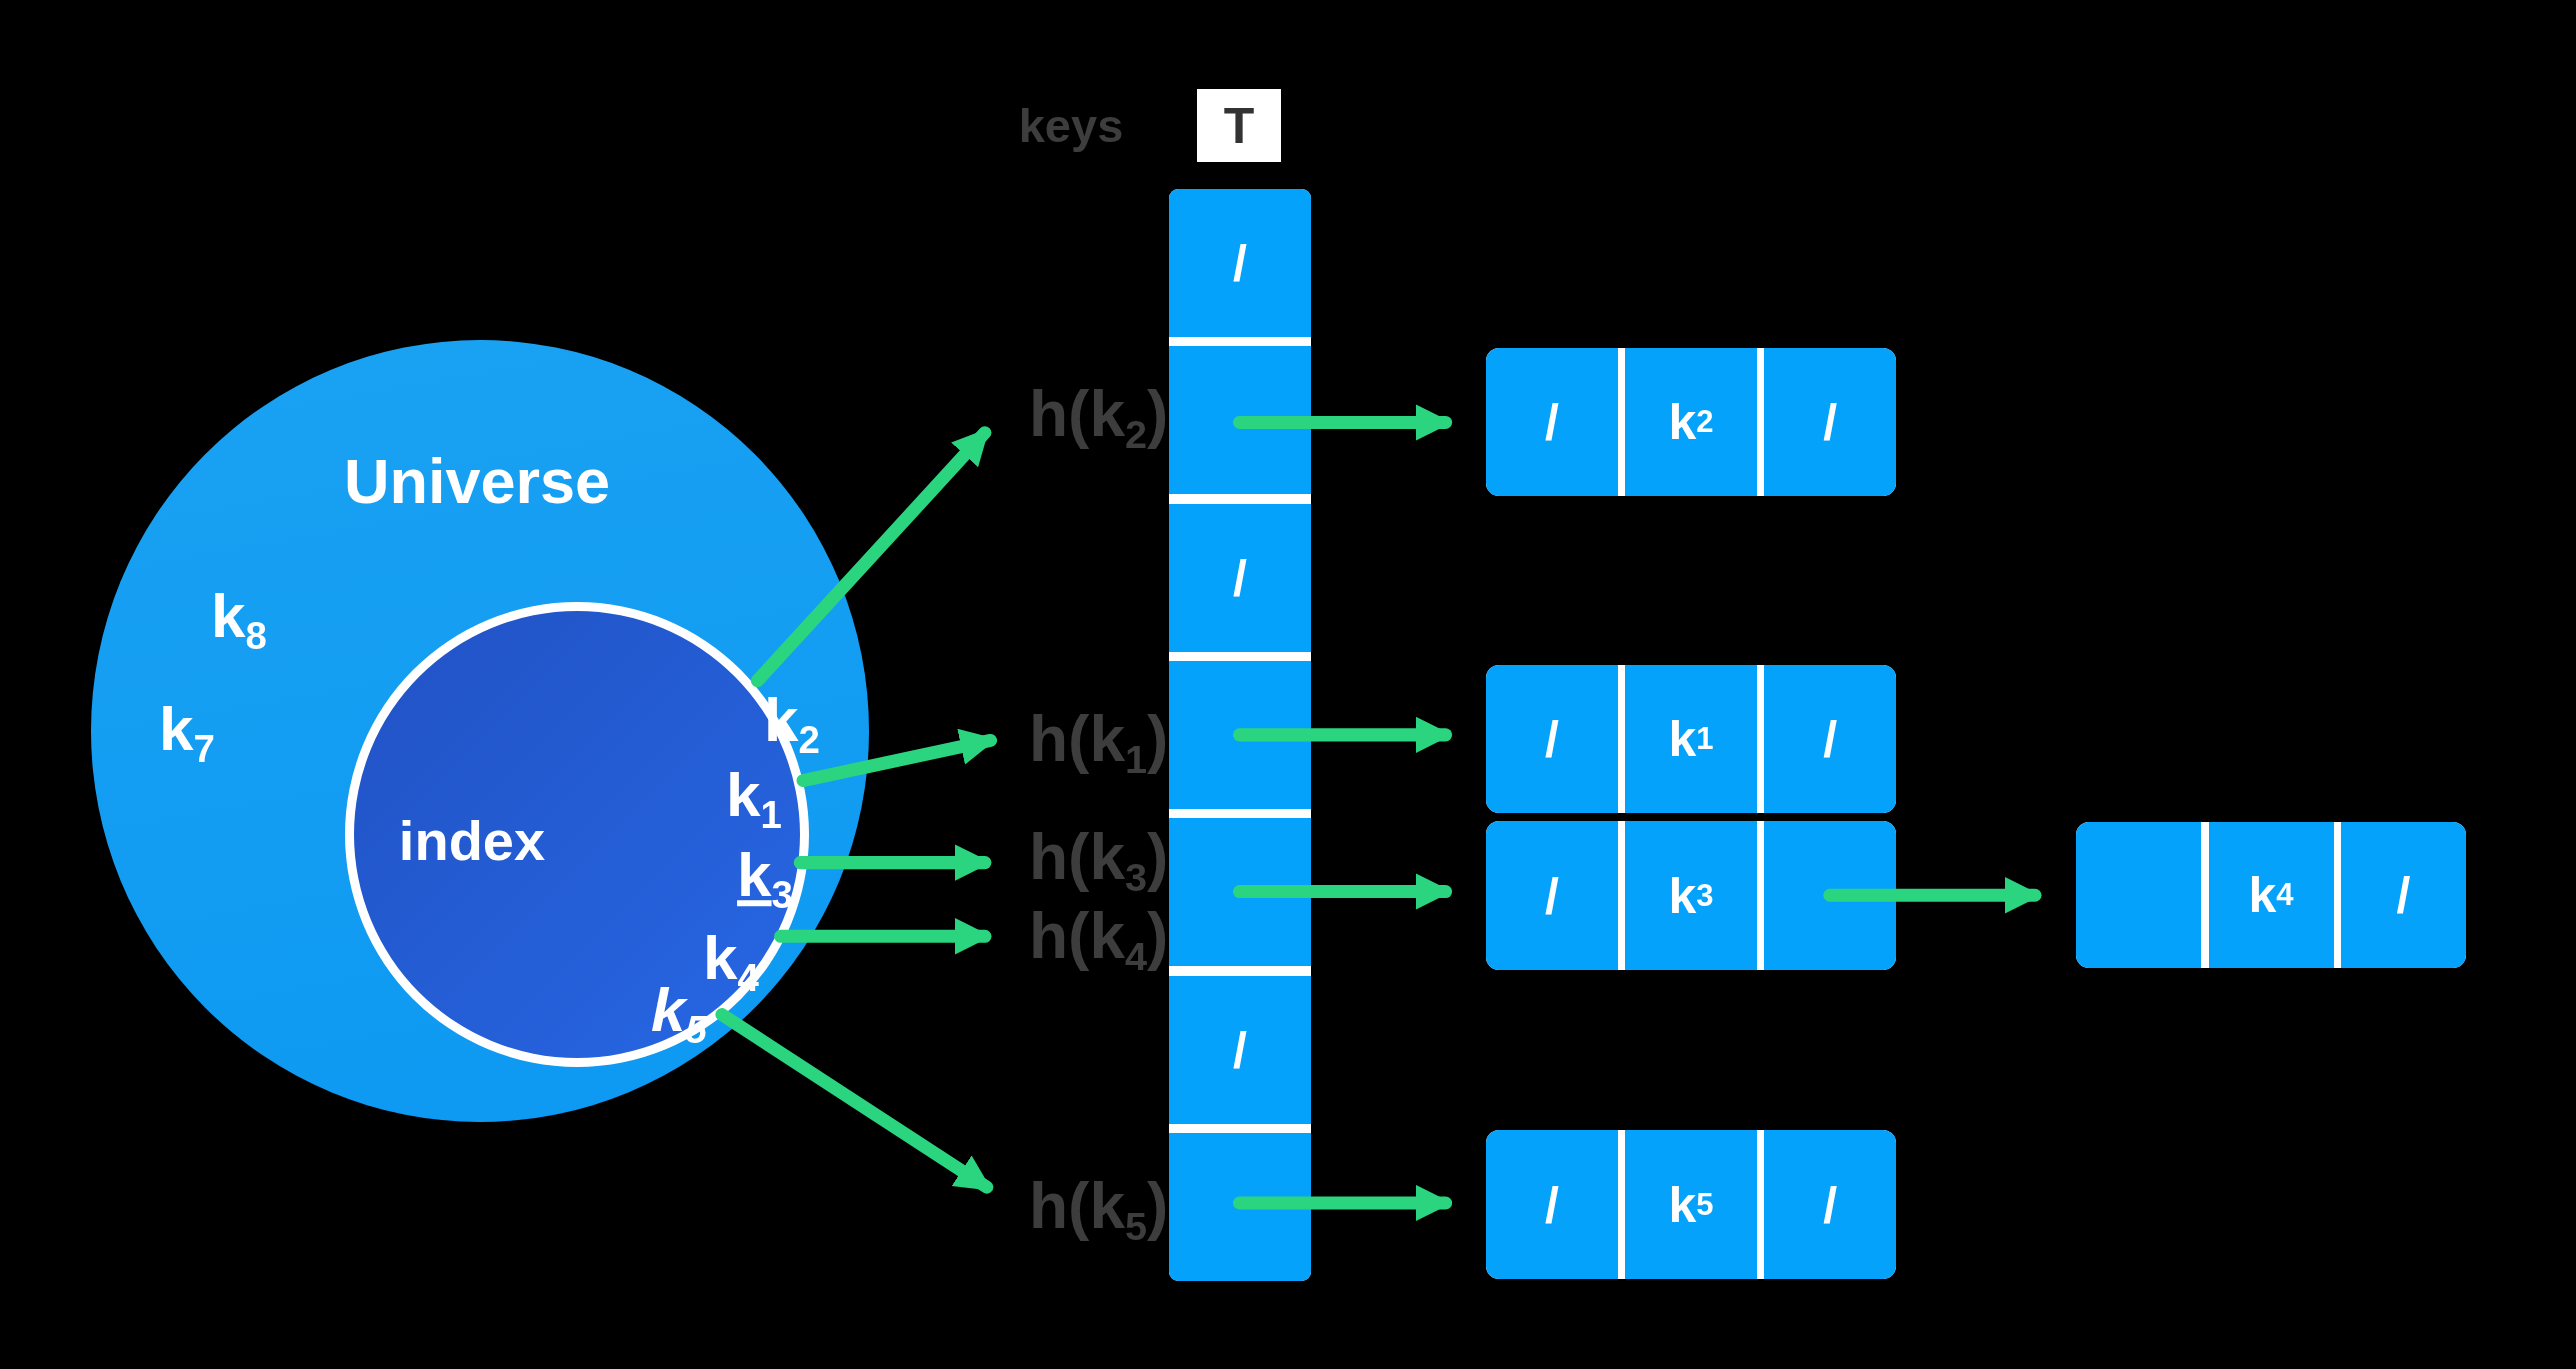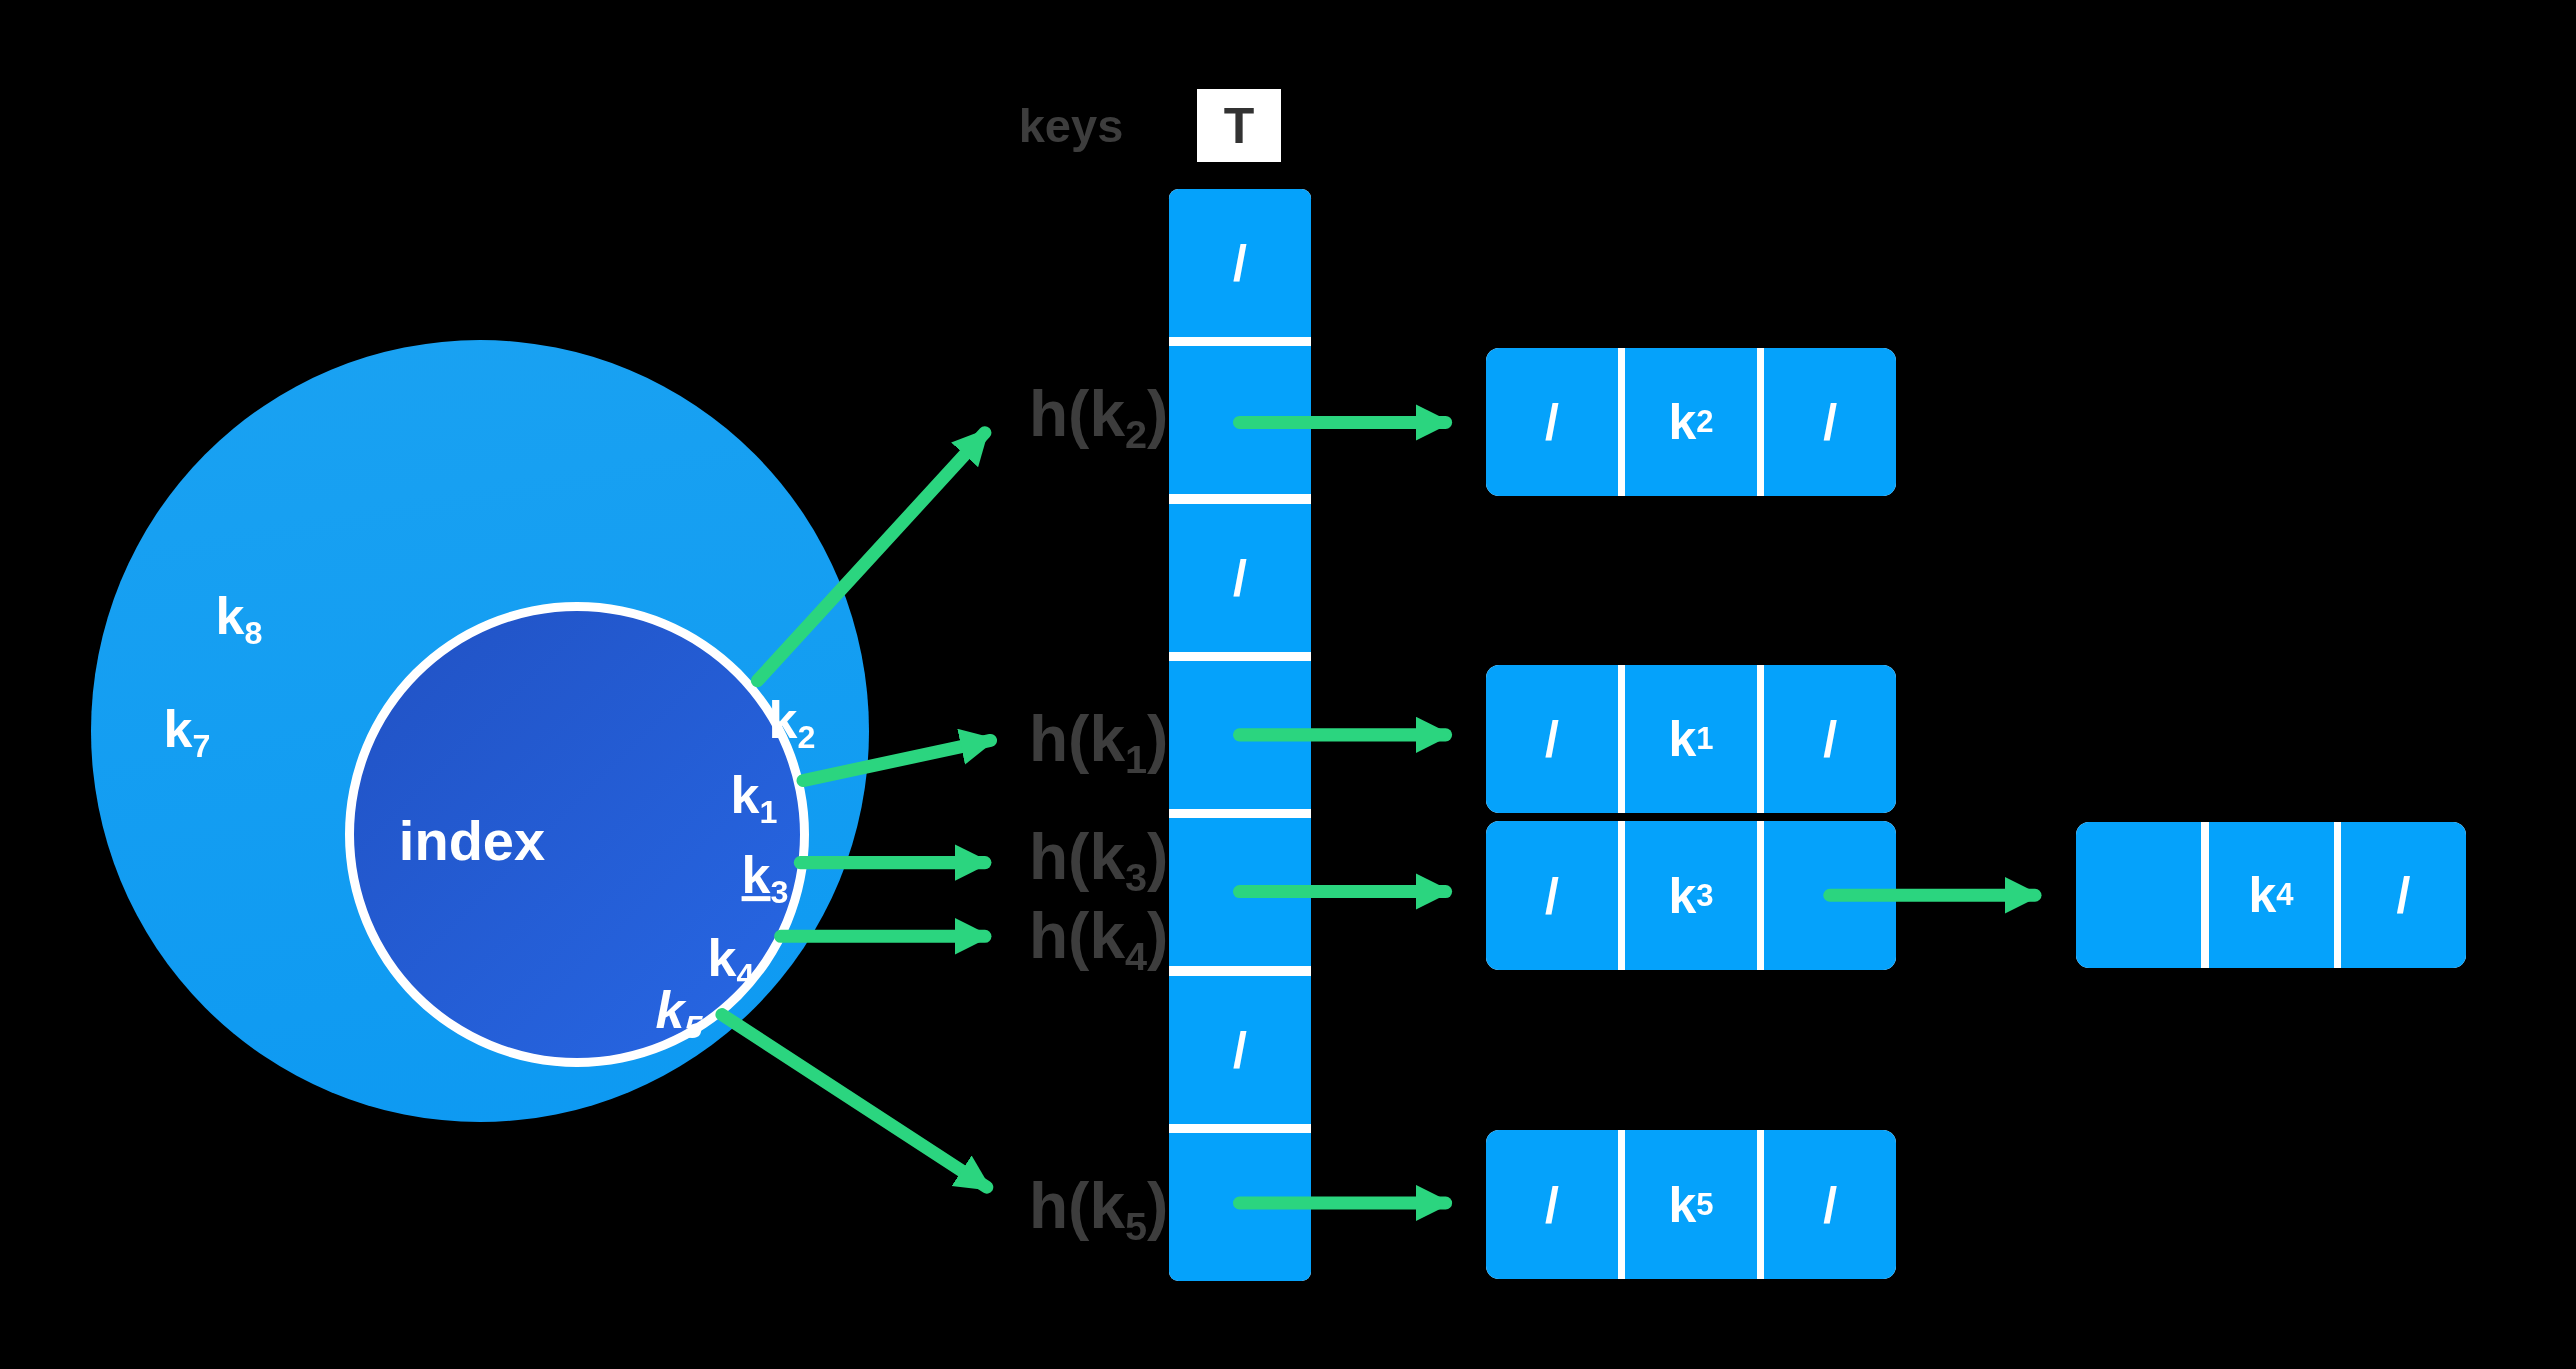--- a/index.html
+++ b/index.html
@@ -23,21 +23,21 @@
   .outer-circle{position:absolute;left:91px;top:340px;width:778px;height:782px;border-radius:50%;
     background:linear-gradient(170deg,var(--color-circle-outer-a) 0%,var(--color-circle-outer-b) 100%);}
   .inner-circle{position:absolute;left:345px;top:602px;width:464px;height:465px;border-radius:50%;
     border:9.3px solid var(--color-white);
     background:linear-gradient(135deg,var(--color-circle-inner-a) 0%,var(--color-circle-inner-b) 100%);}
 
   .set-title{position:absolute;transform:translate(-50%,-50%);color:var(--color-white);white-space:nowrap;}
   .universe-title{left:477px;top:481px;font-size:63px;}
   .keys-title{left:472px;top:840px;font-size:56px;}
 
-  .klabel{position:absolute;transform:translate(-50%,-50%);color:var(--color-white);font-size:52px;white-space:nowrap;}
+  .klabel{position:absolute;transform:translate(-50%,-50%);color:var(--color-white);font-size:62px;white-space:nowrap;}
   .sub{font-size:0.62em;vertical-align:-0.3em;}
 
   .hlabel{position:absolute;left:1029px;transform:translateY(-50%);color:var(--color-label-gray);font-size:64px;white-space:nowrap;}
 
   .index-label{position:absolute;left:1071px;top:125px;transform:translate(-50%,-50%);color:var(--color-label-gray);font-size:47px;}
   .t-box{position:absolute;left:1197px;top:89px;width:84px;height:73px;background:var(--color-white);
     display:flex;align-items:center;justify-content:center;color:var(--color-t-text);font-size:50px;}
 
   
   .hash-table{position:absolute;left:1169px;top:189px;width:142px;height:1092px;background:var(--color-white);
@@ -54,20 +54,21 @@
   .arrow{stroke:var(--color-arrow-green);stroke-width:14;stroke-linecap:round;fill:none;}
 </style>
 </head>
 <body>
 
 <div class="canvas">
 
   <div class="outer-circle"></div>
   <div class="inner-circle"></div>
 
+  <div class="set-title universe-title">Universe</div>
   <div class="set-title keys-title">index</div>
 
   <div class="klabel" style="left:239px;top:619px;"><span>k</span><span class="sub">8</span></div>
   <div class="klabel" style="left:187px;top:732px;"><span>k</span><span class="sub">7</span></div>
 
   <div class="klabel" style="left:770px;top:723px;margin-left:22px;"><span>k</span><span class="sub">2</span></div>
   <div class="klabel" style="left:754px;top:798px;"><span>k</span><span class="sub">1</span></div>
   <div class="klabel" style="left:765px;top:878px;text-decoration:underline;"><span>k</span><span class="sub">3</span></div>
   <div class="klabel" style="left:731px;top:961px;"><span>k</span><span class="sub">4</span></div>
   <div class="klabel" style="left:679px;top:1013px;font-style:italic;"><span>k</span><span class="sub">5</span></div>

